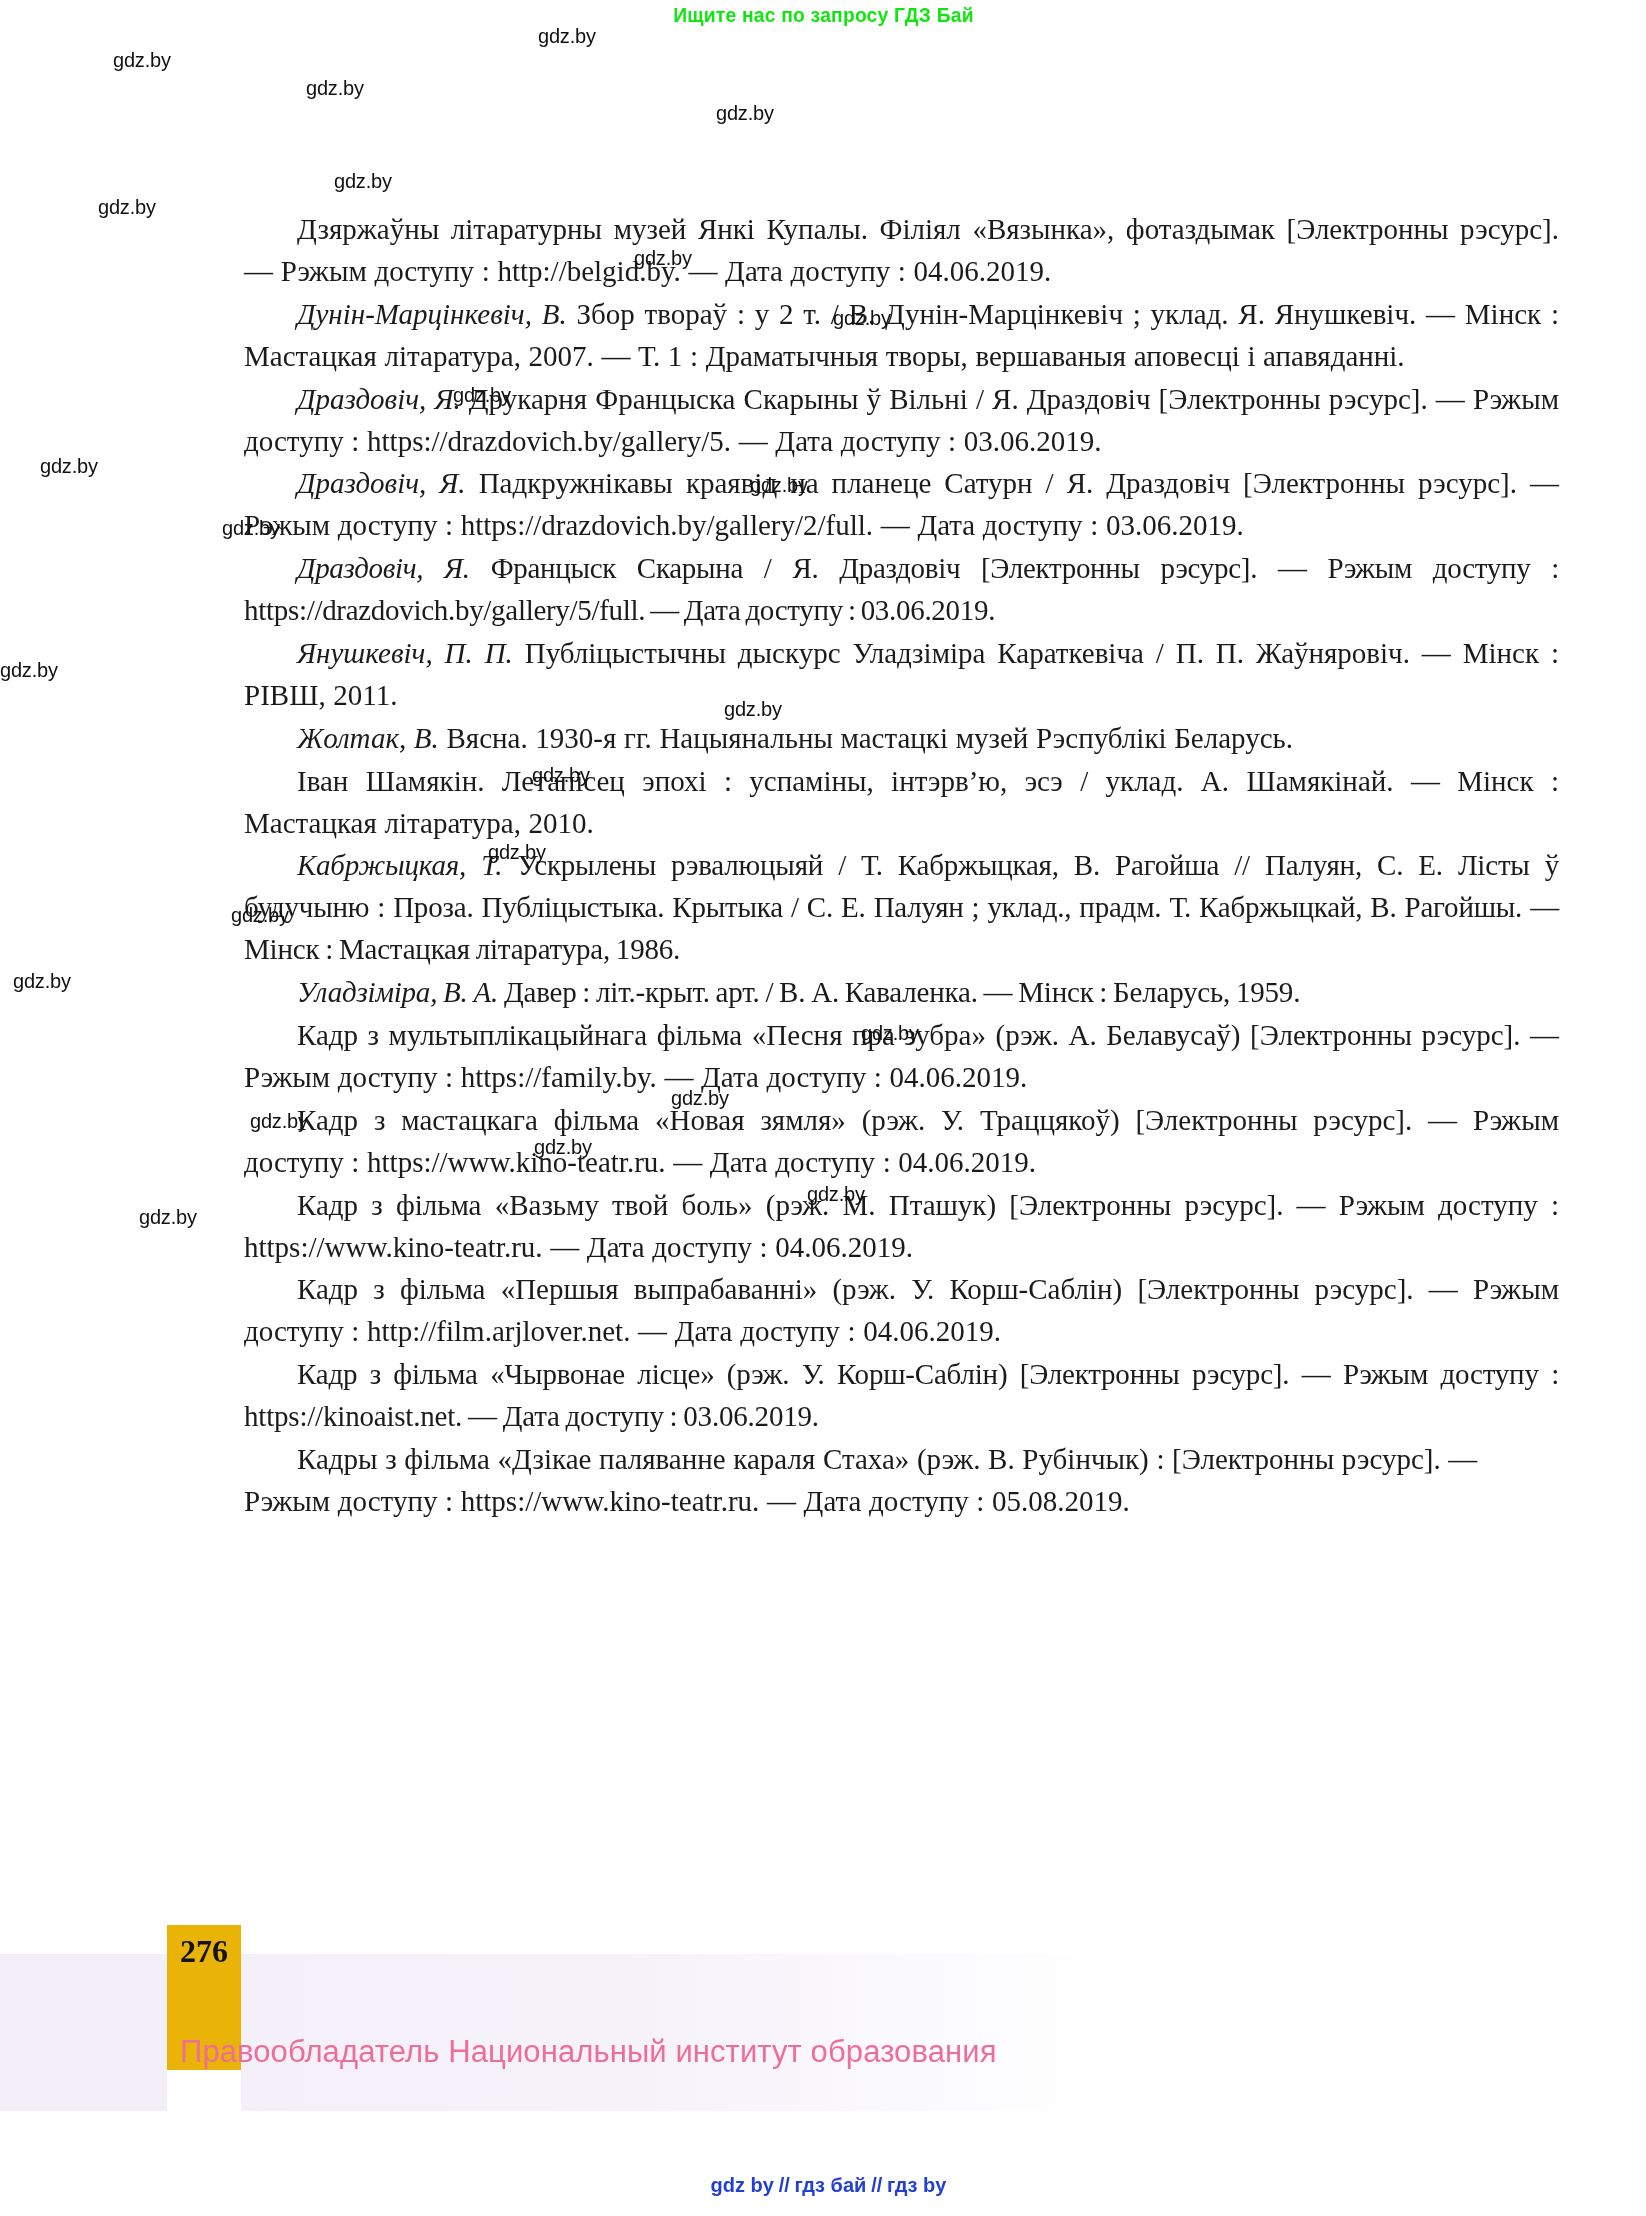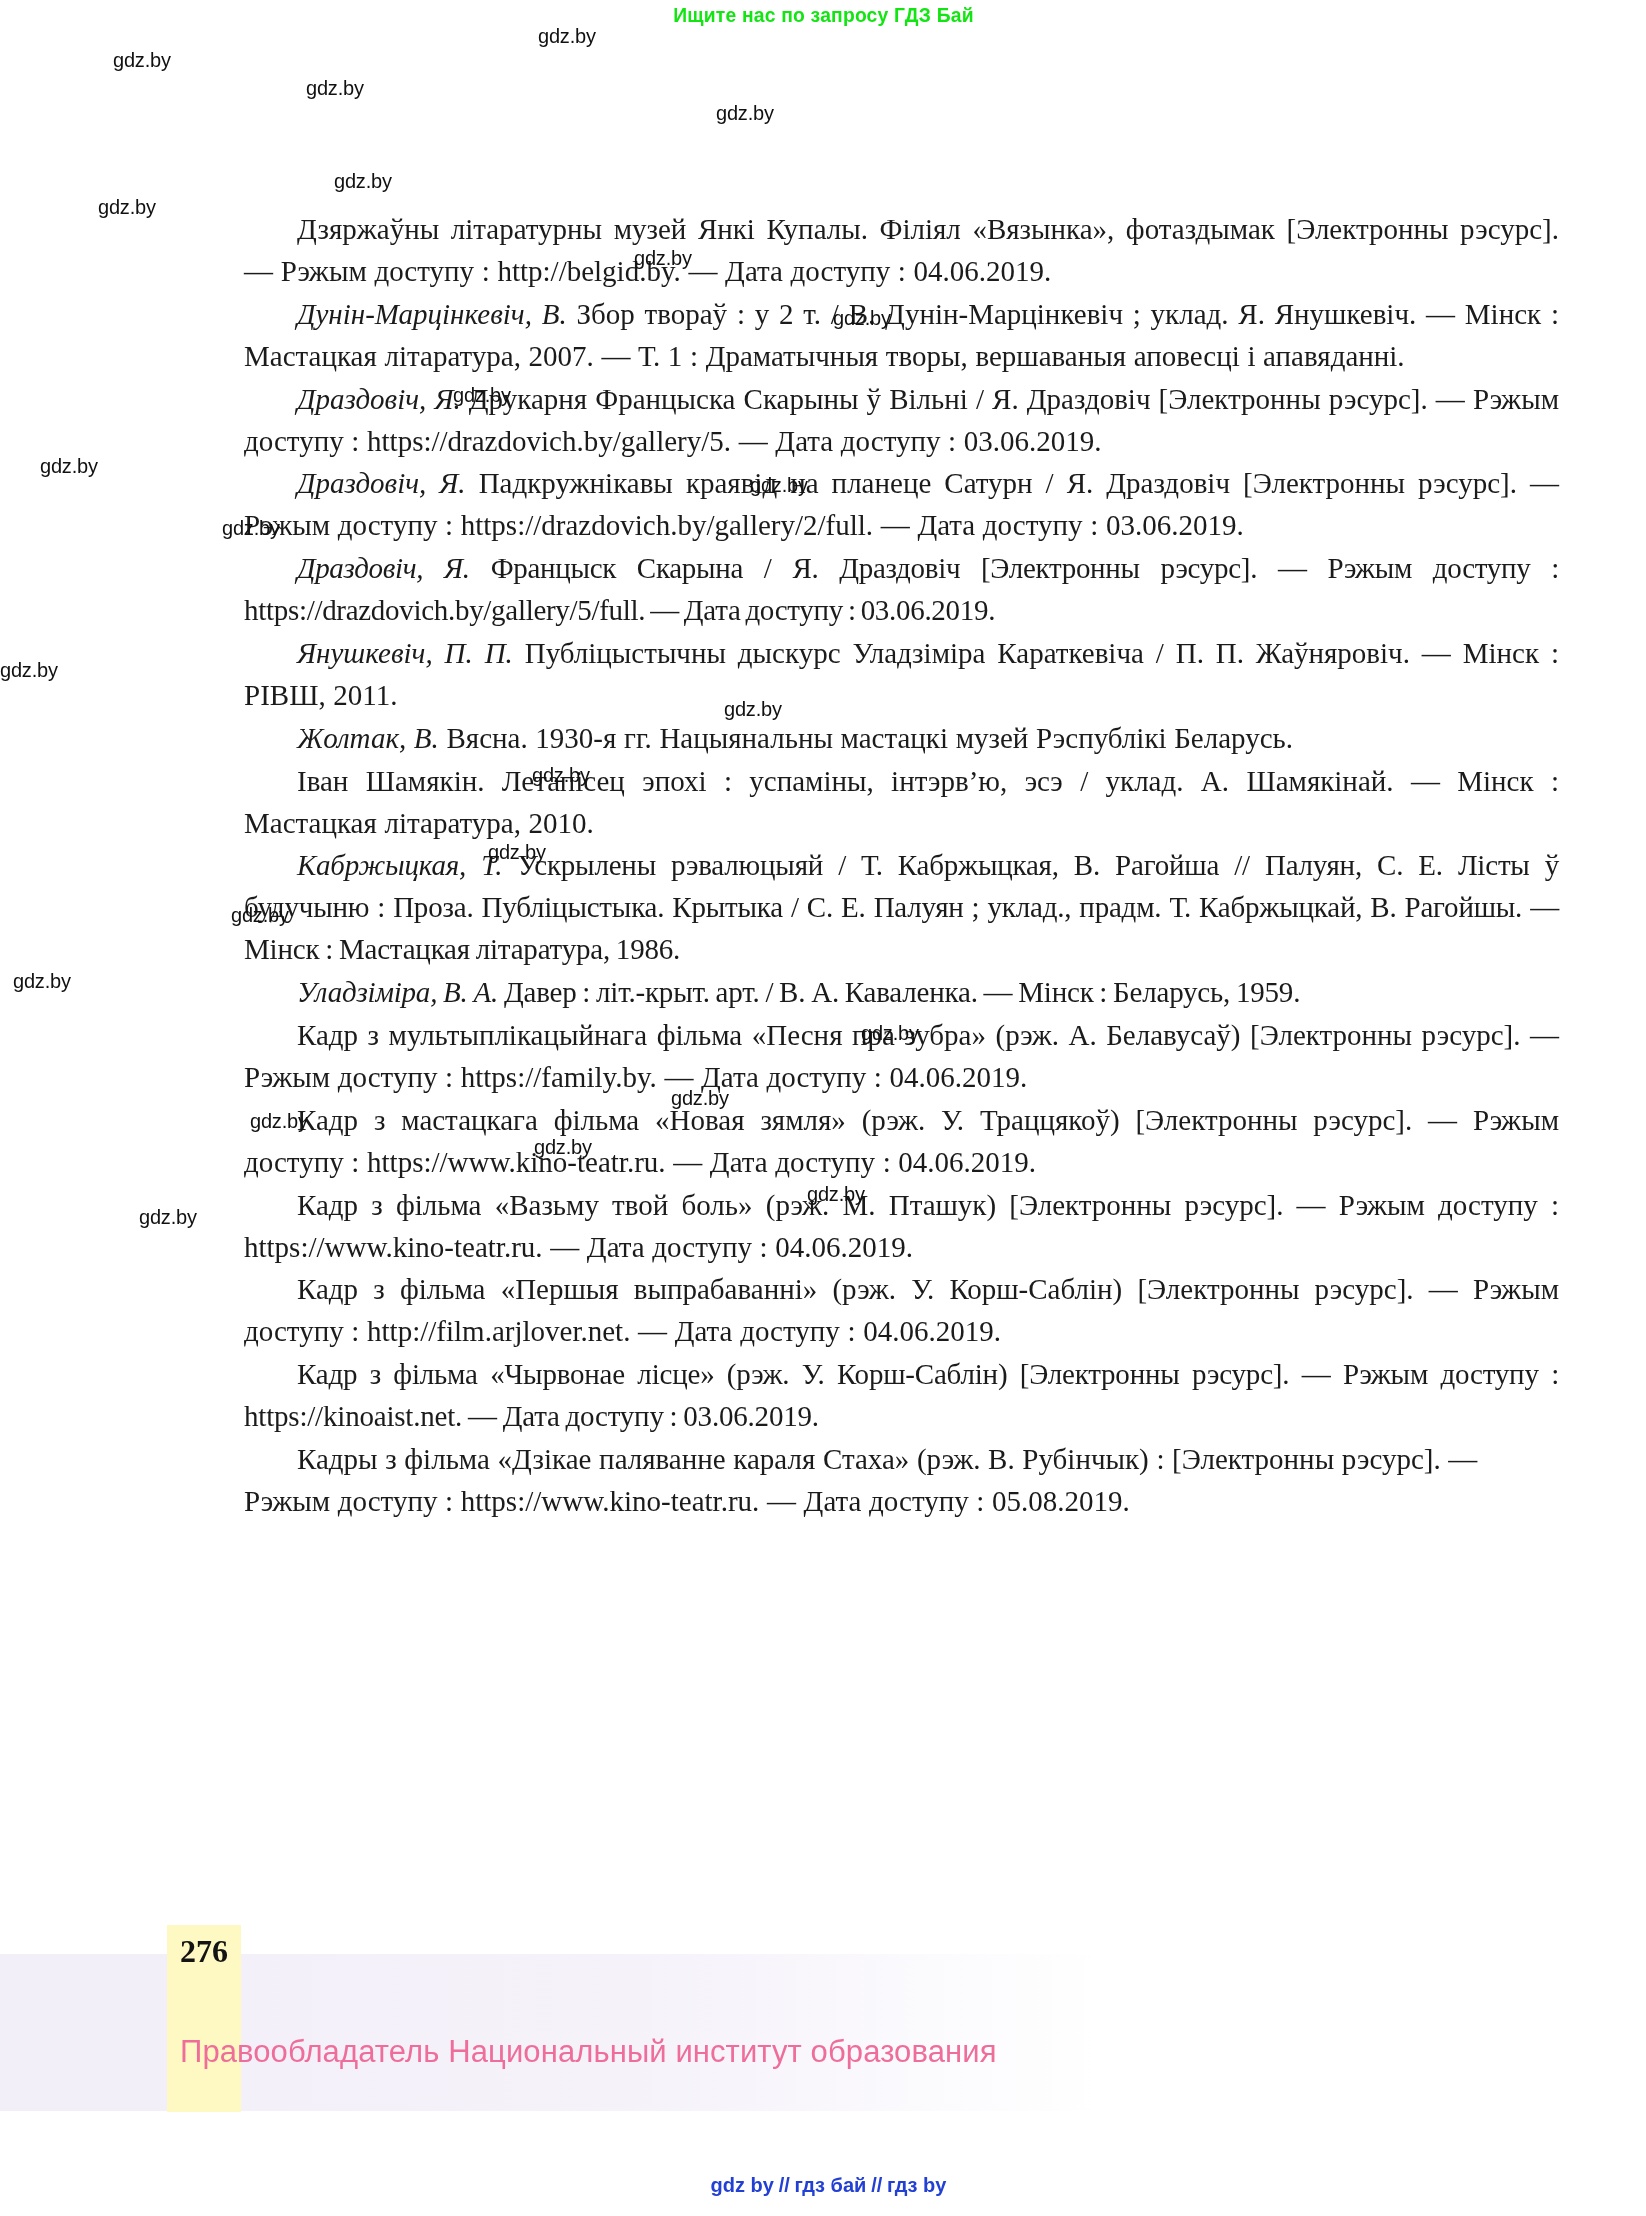--- a/index.html
+++ b/index.html
@@ -71,22 +71,22 @@
   
   .tight   { word-spacing: -2px; letter-spacing: -0.3px; }
   .tight2  { word-spacing: -1.2px; letter-spacing: -0.2px; }
 
   
   .page-number-tab {
     position: absolute;
     left: 167px;
     top: 1925px;
     width: 74px;
-    height: 187px;
-    background: #fef9c3;
+    height: 145px;
+    background: #eab308;
     z-index: 12;
   }
   .page-number-tab .num {
     position: absolute;
     left: 0;
     top: 8px;
     width: 74px;
     text-align: center;
     font-size: 32px;
     font-weight: 700;

